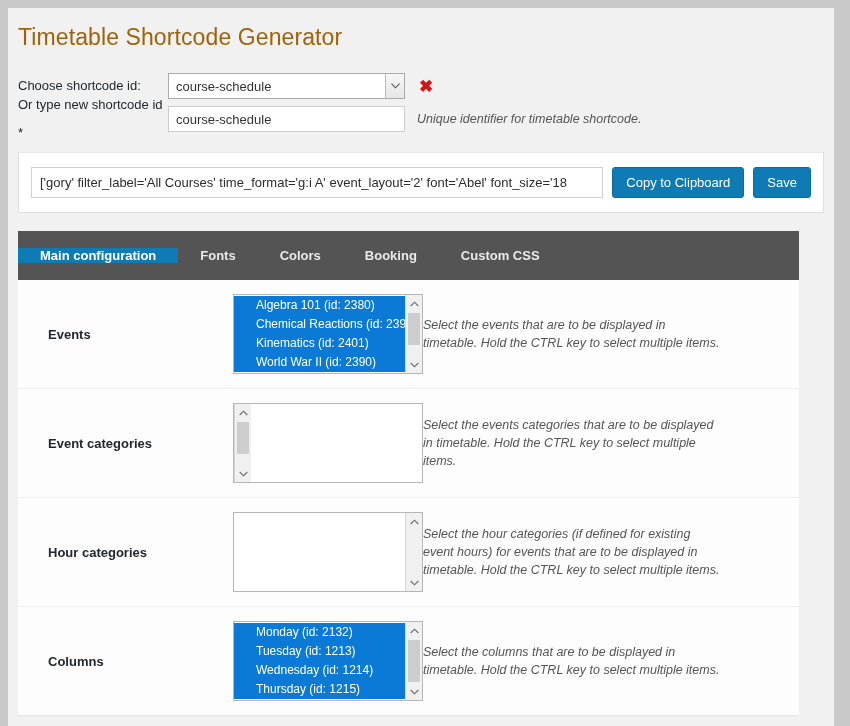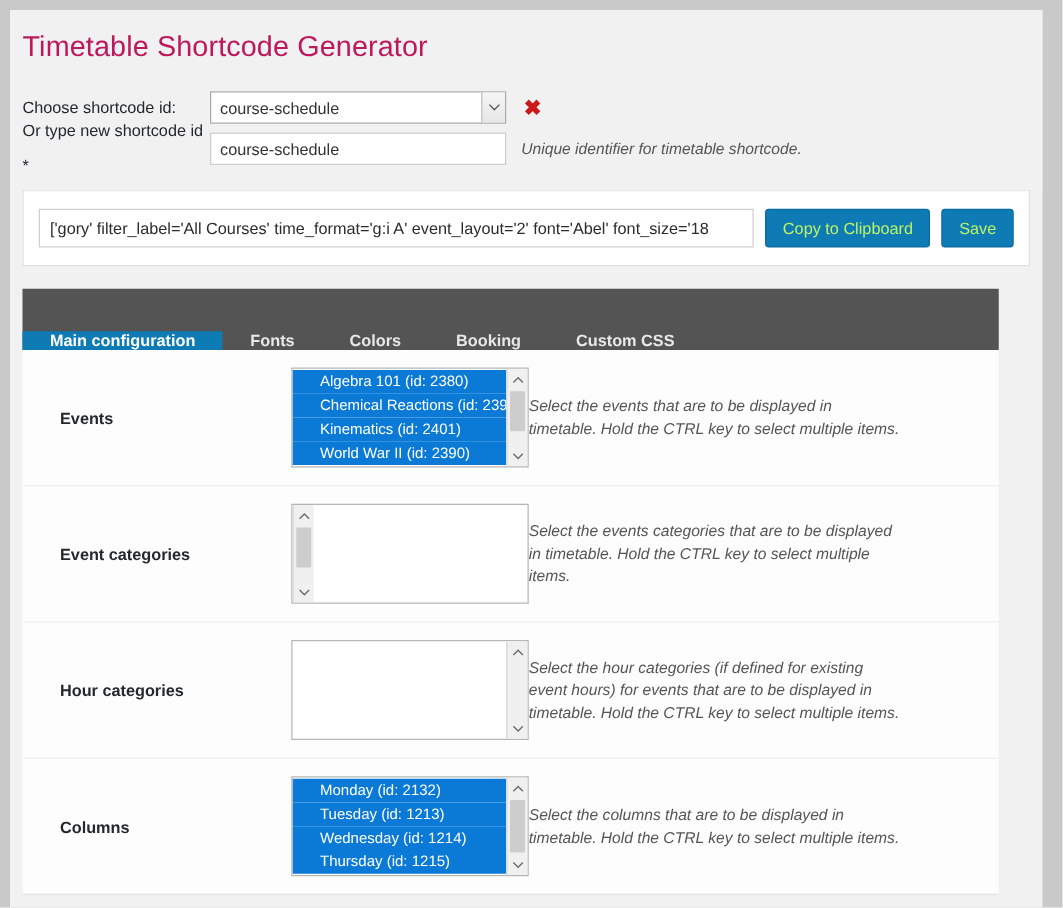--- a/index.html
+++ b/index.html
@@ -30,21 +30,21 @@
   
   #header-bar {
     height: 58px;
     background: #f1f1f1;
     display: flex;
     align-items: center;
   }
   #page-title {
     font-size: 23px;
     font-weight: normal;
-    color: #be185d;
+    color: #a16207;
     margin-left: 10px;
     letter-spacing: 0.1px;
   }
 
   
   #id-chooser {
     background: #f1f1f1;
     padding: 6px 0 14px 10px;
   }
   .id-row {
@@ -142,35 +142,35 @@
     outline: none;
     direction: rtl;
     text-align: left;
   }
   .btn-primary {
     margin-left: 9px;
     height: 31px;
     background: #0e7bb5;
     border: 1px solid #0b6ba0;
     border-radius: 3px;
-    color: #bef264;
+    color: #ffffff;
     font-family: "Liberation Sans", sans-serif;
     font-size: 13px;
     padding: 0 13px;
     cursor: pointer;
     white-space: nowrap;
   }
 
   
   #tab-bar {
     margin: 18px 10px 0 10px;
     height: 49px;
     background: #545454;
     display: flex;
-    align-items: flex-end;
+    align-items: center;
     width: 781px;
     box-sizing: border-box;
   }
   .tab {
     display: flex;
     align-items: center;
     justify-content: center;
     padding: 0 22px;
     font-size: 13px;
     font-weight: bold;

